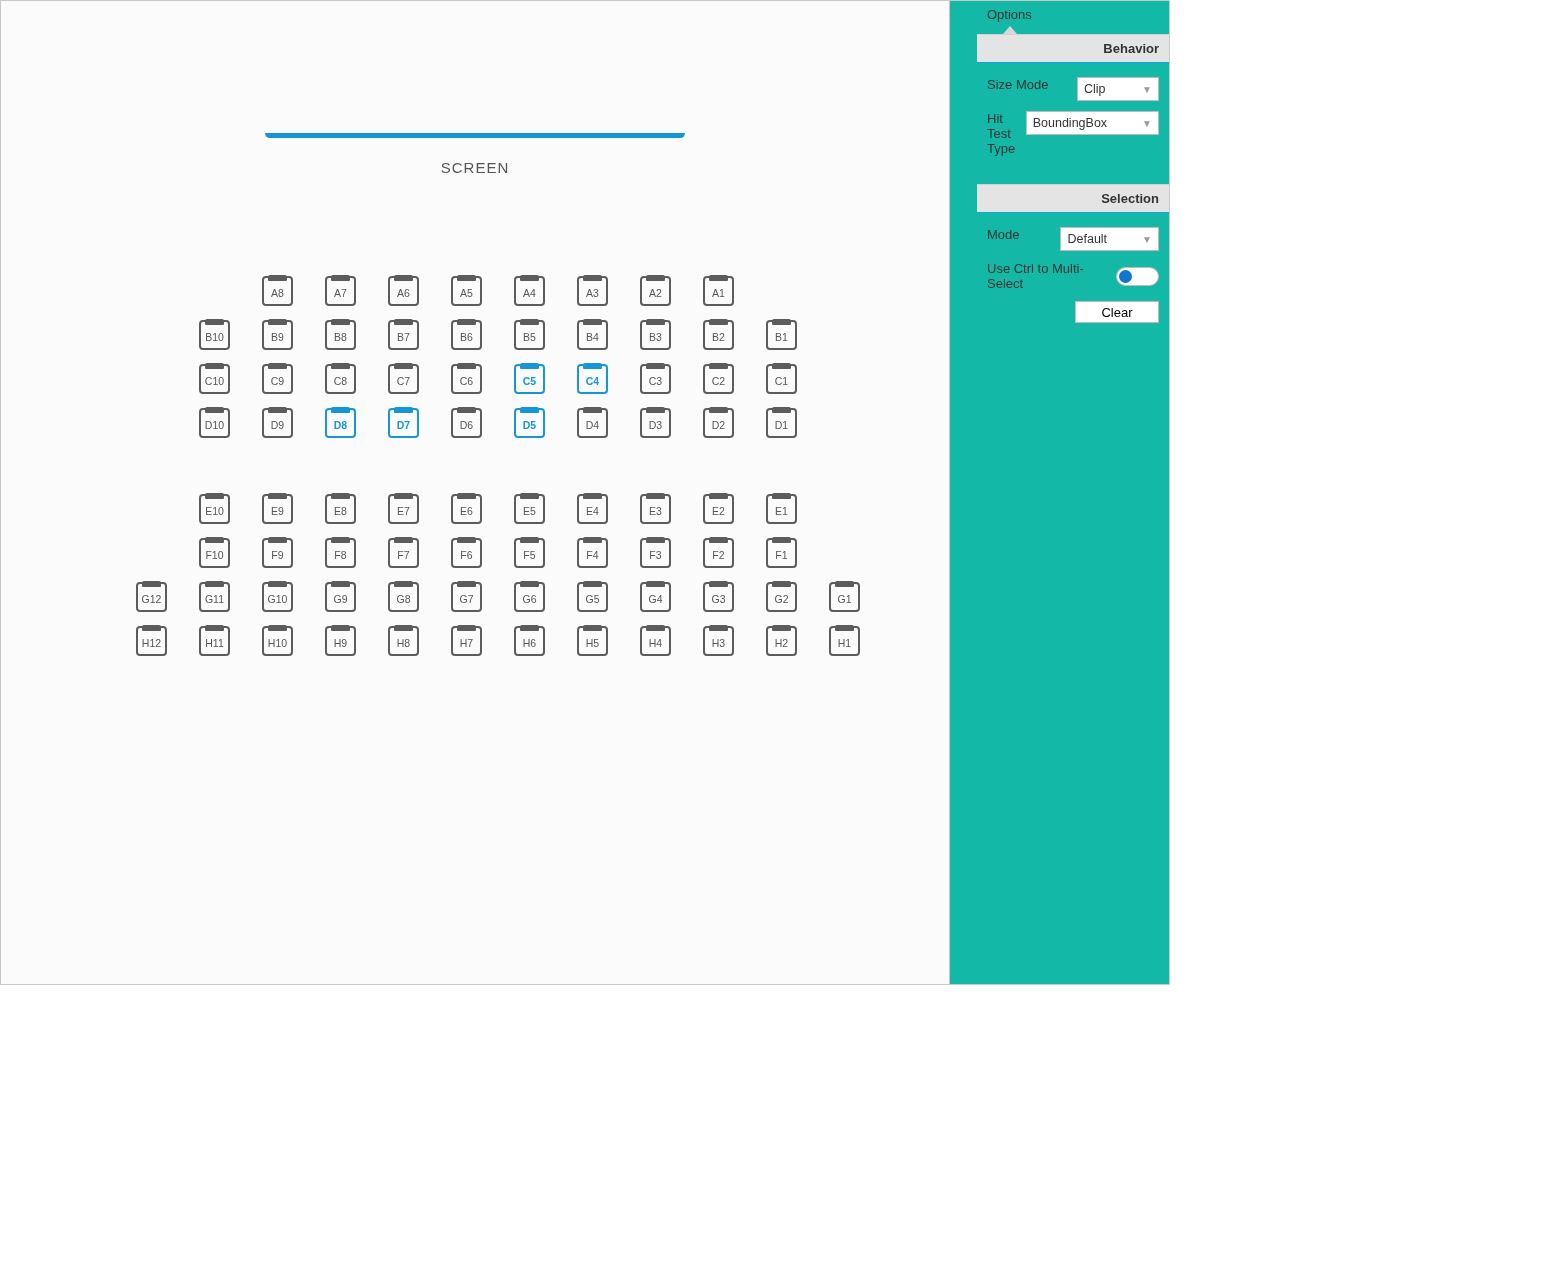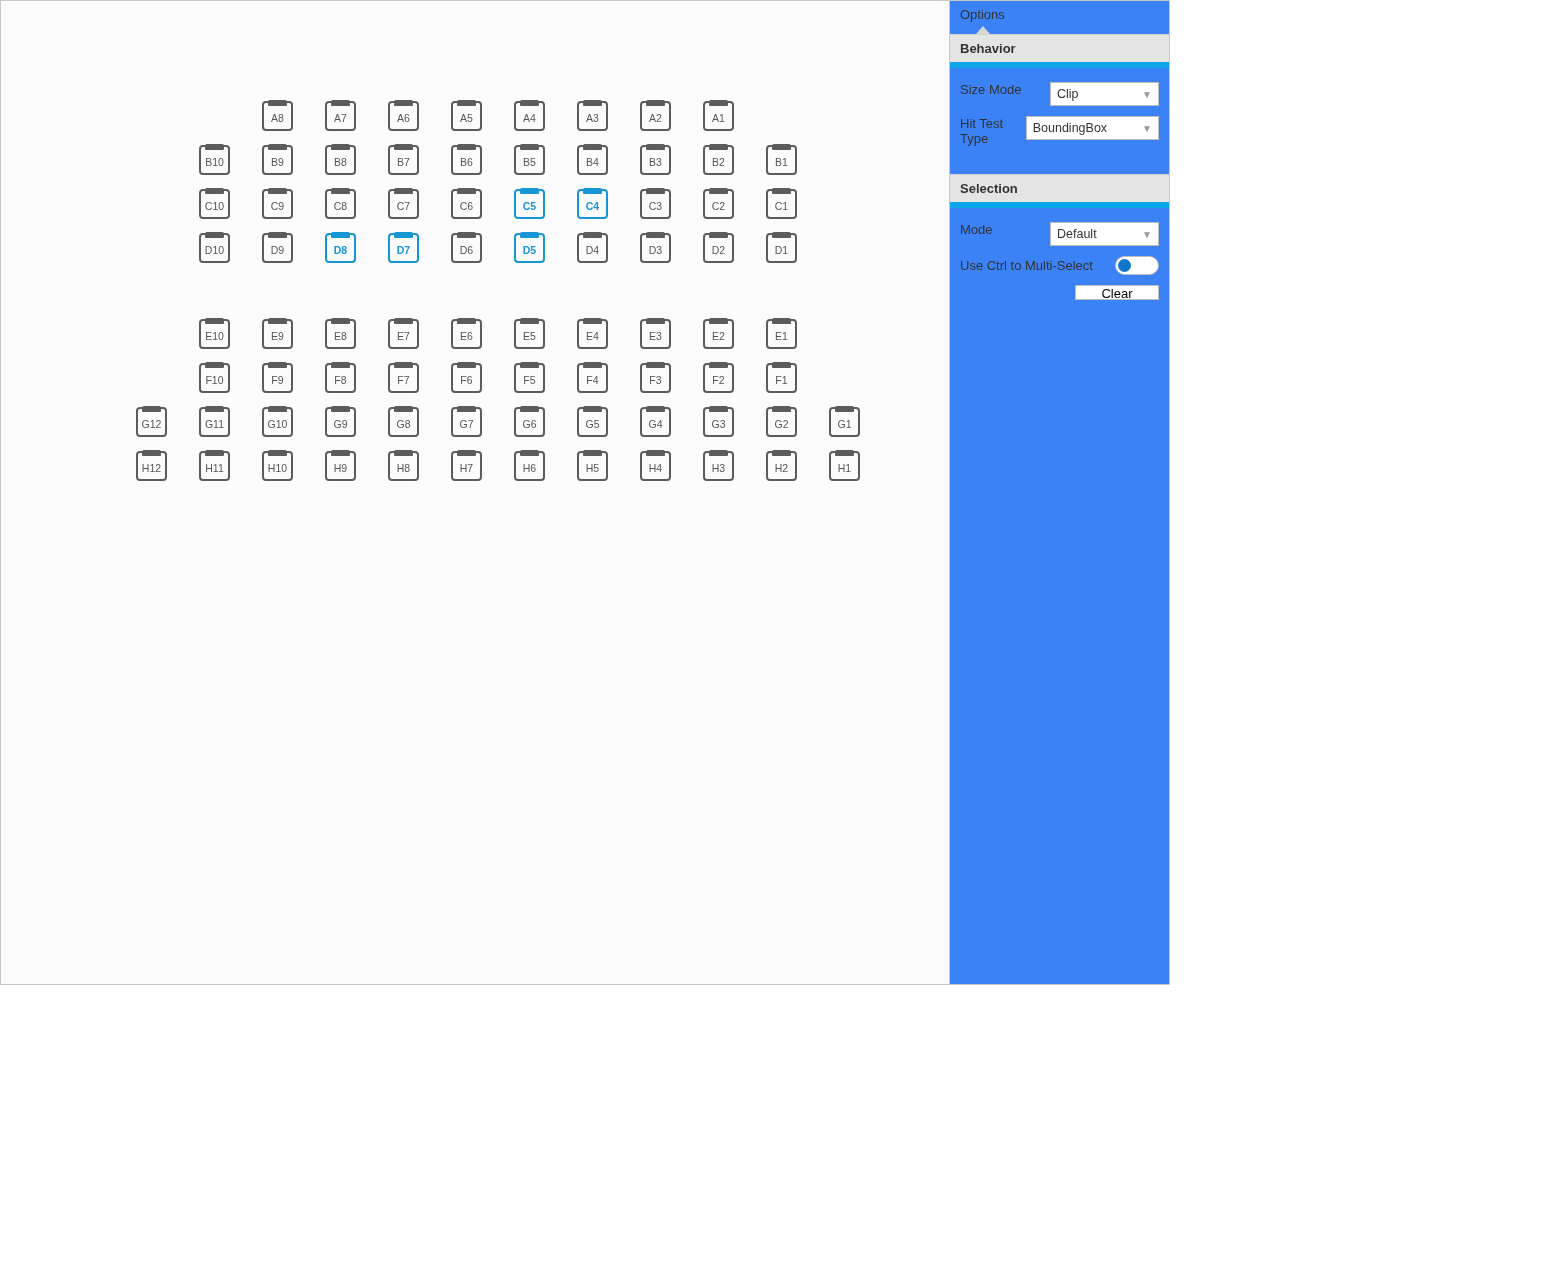--- a/index.html
+++ b/index.html
@@ -11,43 +11,47 @@
   .screen-label { font-size: 15px; letter-spacing: 1px; color: #555; margin-top: 18px; font-weight: 400; }
   .seating { display: flex; flex-direction: column; align-items: center; gap: 14px; margin-top: 100px; }
   .row { display: flex; gap: 32px; justify-content: center; padding-left: 46px; }
   .gap-section { height: 28px; }
   .seat { width: 31px; height: 30px; border: 2.5px solid #5a5c5e; border-radius: 4px; background: #fbfbfb; position: relative; display: flex; align-items: center; justify-content: center; font-size: 10.5px; color: #555; cursor: pointer; user-select: none; }
   .seat::before { content: ""; position: absolute; top: -3px; left: 4px; right: 4px; height: 6px; background: #5a5c5e; border-radius: 2px 2px 1px 1px; }
   .seat .lbl { position: relative; top: 2px; }
   .seat.selected { border-color: #1796d6; color: #1796d6; font-weight: bold; }
   .seat.selected::before { background: #1796d6; }
 
-  .side-panel { width: 220px; border-left: 1px solid #c8c8c8; background: #3b82f6; display: flex; flex-direction: column; }
+  .side-panel { width: 220px; border-left: 1px solid #c8c8c8; background: #14b8a6; display: flex; flex-direction: column; padding-left: 27px; }
   .tab-header { padding: 6px 10px 0 10px; font-size: 13px; color: #333; }
   .tab-pointer { width: 0; height: 0; border-left: 7px solid transparent; border-right: 7px solid transparent; border-bottom: 8px solid #d7d7d7; margin: 4px 0 0 16px; }
-  .section-head { background: #e4e4e4; border-top: 1px solid #d2d2d2; border-bottom: 6px solid #0ea5e9; padding: 6px 10px; font-weight: 600; font-size: 13px; color: #333; }
+  .section-head { background: #e4e4e4; border-top: 1px solid #d2d2d2; border-bottom: 1px solid #0ea5e9; padding: 6px 10px; font-weight: 600; font-size: 13px; color: #333; text-align: right; }
   .section-body { padding: 14px 10px 18px 10px; }
   .field-row { display: flex; margin-bottom: 10px; }
   .field-row label { width: 90px; font-size: 13px; color: #333; }
   .select { flex: 1; border: 1px solid #bdbdbd; background: #fff; height: 24px; display: flex; align-items: center; justify-content: space-between; padding: 0 6px; font-size: 12.5px; color: #333; cursor: pointer; gap: 35px; }
   .select .arrow { color: #9a9a9a; font-size: 10px; }
   .toggle-row { display: flex; align-items: center; justify-content: space-between; margin-bottom: 10px; }
   .toggle-row span { font-size: 13px; }
   .toggle { width: 44px; height: 19px; border: 1px solid #bdbdbd; border-radius: 11px; background: #fff; position: relative; cursor: pointer; }
   .toggle .knob { position: absolute; left: 2px; top: 2px; width: 13px; height: 13px; border-radius: 50%; background: #1177cc; }
   .selection-list { border: 1px solid #bdbdbd; background: #fff; height: 175px; padding: 6px 8px; font-size: 13px; line-height: 1.6; overflow: auto; }
   .clear-row { display: flex; justify-content: flex-end; margin-top: 10px; }
-  .btn { border: 1px solid #bdbdbd; background: #fff; height: 15px; min-width: 84px; font-size: 13px; cursor: pointer; padding: 0 14px; }
+  .btn { border: 1px solid #bdbdbd; background: #fff; height: 22px; min-width: 84px; font-size: 13px; cursor: pointer; padding: 0 14px; }
 </style>
 </head>
 <body>
 
 <div class="app">
 
   <div class="main-panel">
+    <div class="screen-wrap">
+      <div class="screen-line"></div>
+      <div class="screen-label">SCREEN</div>
+    </div>
     <div class="seating" id="seating">
         <div class="row">
           <div class="seat">
             <span class="lbl">A8</span>
           </div>
           <div class="seat">
             <span class="lbl">A7</span>
           </div>
           <div class="seat">
             <span class="lbl">A6</span>

